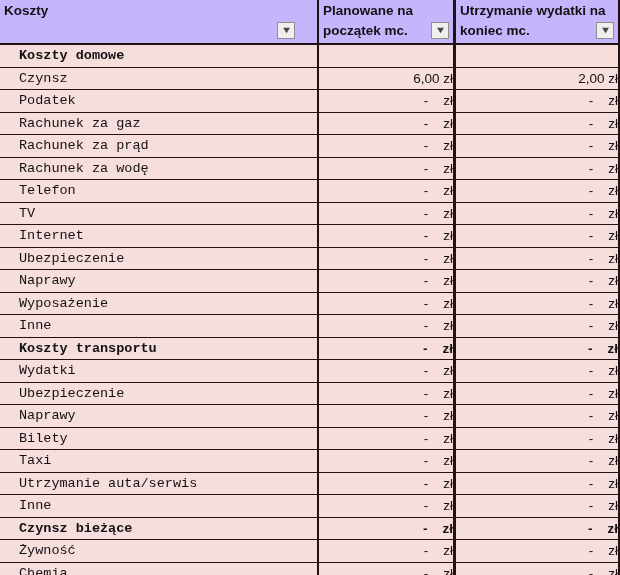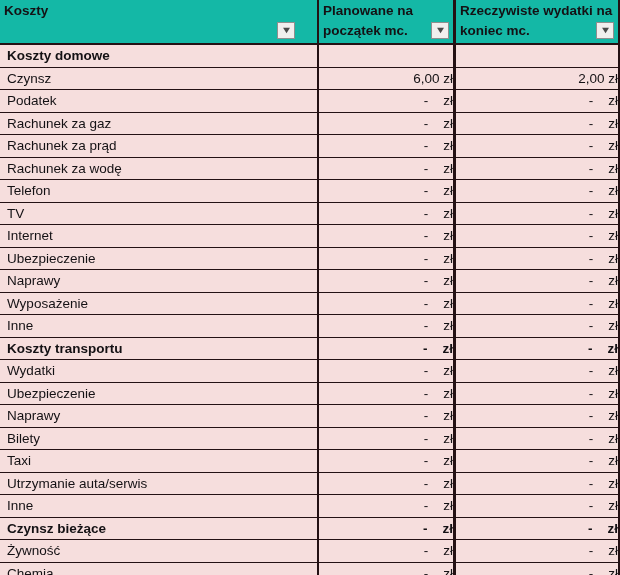--- a/index.html
+++ b/index.html
@@ -8,21 +8,21 @@
     width: 620px; height: 575px; overflow: hidden; position: relative;
     background: #ffffff;
     font-family: "Liberation Sans", sans-serif;
     color: #141114;
   }
   .grid-row { display: grid; grid-template-columns: 319px 137px 164px; }
   
   .header-row { height: 45px; }
   .hcell {
     position: relative;
-    background: #14b8a6;
+    background: #c4b5fd;
     border-bottom: 2px solid #241114;
     border-right: 2px solid #241114;
     font-weight: bold; font-size: 13.5px; line-height: 1.5;
     padding: 1px 3px 8px 4px;
     overflow: hidden;
   }
   .hcell.c2 { border-right-width: 3px; }
   .filter-btn {
     position: absolute; bottom: 4px;
     width: 18px; height: 17px;
@@ -37,21 +37,21 @@
   
   .row { height: 22.5px; }
   .cell {
     background: #f6dedd;
     border-bottom: 1px solid #241114;
     border-right: 2px solid #241114;
     font-size: 13.5px;
     display: flex; align-items: center;
     overflow: hidden;
   }
-  .cell.label { padding-left: 7px; }
+  .cell.label { padding-left: 19px; font-family: Liberation Mono, monospace; }
   .cell.value { justify-content: flex-end; padding-right: 0; white-space: pre; }
   .cell.planned { border-right-width: 3px; }
   .row.bold .cell { font-weight: bold; }
 </style>
 </head>
 <body>
 
 <div class="sheet">
 
   <div class="grid-row header-row">
@@ -61,21 +61,21 @@
         <span class="arrow">▼</span>
       </button>
     </div>
     <div class="hcell c2">
       <span>Planowane na początek mc.</span>
       <button class="filter-btn">
         <span class="arrow">▼</span>
       </button>
     </div>
     <div class="hcell c3">
-      <span>Rzeczywiste wydatki na koniec mc.</span>
+      <span>Utrzymanie wydatki na koniec mc.</span>
       <button class="filter-btn">
         <span class="arrow">▼</span>
       </button>
     </div>
   </div>
 
   <div>
   <div class="grid-row row bold">
     <div class="cell label">Koszty domowe</div>
     <div class="cell value planned"></div>

